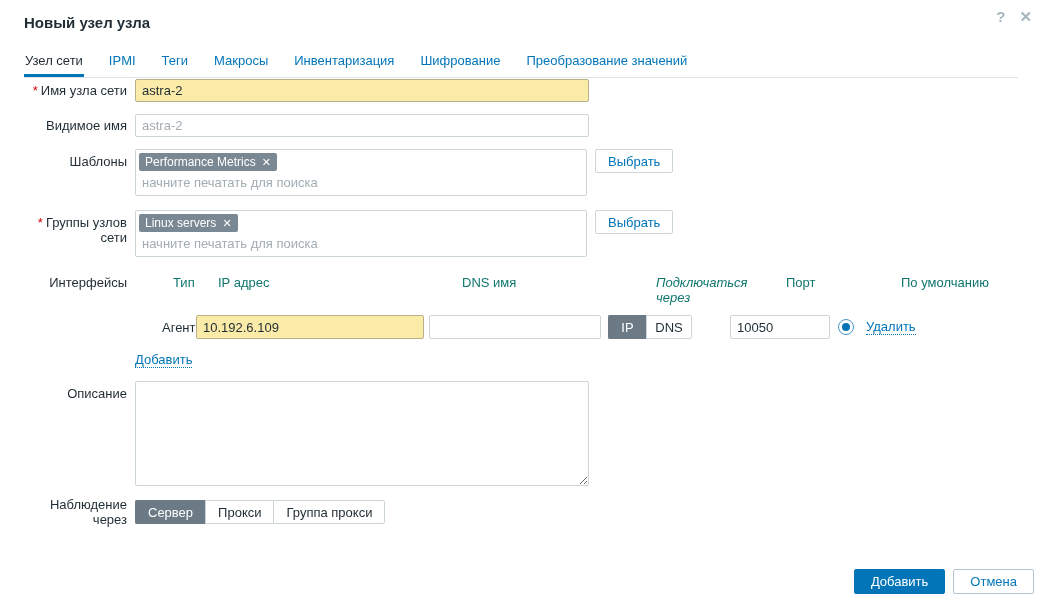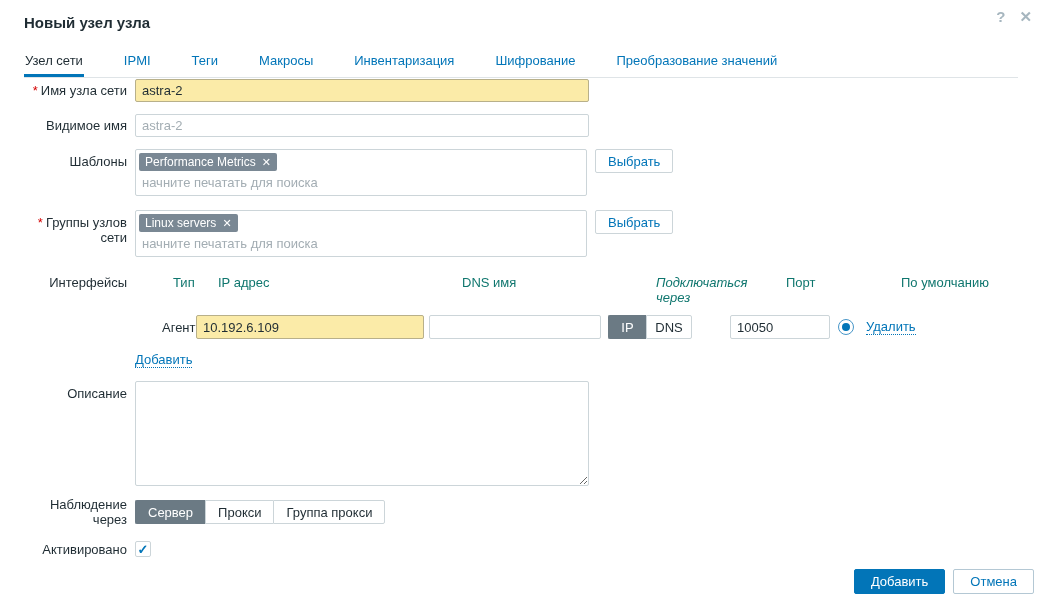--- a/index.html
+++ b/index.html
@@ -7,21 +7,21 @@
   body { font-family:"Liberation Sans", sans-serif; font-size:13px; color:#1f2c33; }
   .dialog { position:relative; width:1042px; height:602px; background:#fff; overflow:hidden; }
 
   
   .dlg-header { padding:14px 24px 0 24px; position:relative; }
   .dlg-title { font-size:15px; font-weight:bold; color:#1f2c33; }
   .hdr-icons { position:absolute; top:8px; right:10px; display:flex; gap:14px; }
   .hdr-icon { color:#a6b6bf; font-size:15px; font-weight:bold; cursor:pointer; line-height:18px; }
 
   
-  .tabs { display:flex; gap:39px; margin:18px 24px 0 24px; border-bottom:1px solid #dfe4e7; }
+  .tabs { display:flex; gap:24px; margin:18px 24px 0 24px; border-bottom:1px solid #dfe4e7; }
   .tab { color:#0275b8; padding:4px 1px 9px 1px; cursor:pointer; white-space:nowrap; }
   .tab.active { color:#1f2c33; border-bottom:3px solid #0275b8; padding-bottom:6px; }
 
   
   .form { padding-left:24px; }
   .row { display:flex; align-items:center; }
   .row.top { align-items:flex-start; }
   .lbl { width:111px; flex-shrink:0; text-align:right; padding-right:8px; color:#1f2c33; }
   .req { color:#d40000; margin-right:3px; }
 
@@ -193,24 +193,20 @@
 
     <div class="row r-monitored">
       <div class="lbl">Наблюдение через</div>
       <span class="mon-seg">
         <span class="seg first sel">Сервер</span>
         <span class="seg mid">Прокси</span>
         <span class="seg last">Группа прокси</span>
       </span>
     </div>
 
-    <div class="row r-enabled">
-      <div class="lbl">Активировано</div>
-      <span class="checkbox checked"></span>
-    </div>
 
   </div>
 
   <div class="footer">
     <button class="btn btn-primary">Добавить</button>
     <button class="btn btn-cancel">Отмена</button>
   </div>
 
 </div>
 

